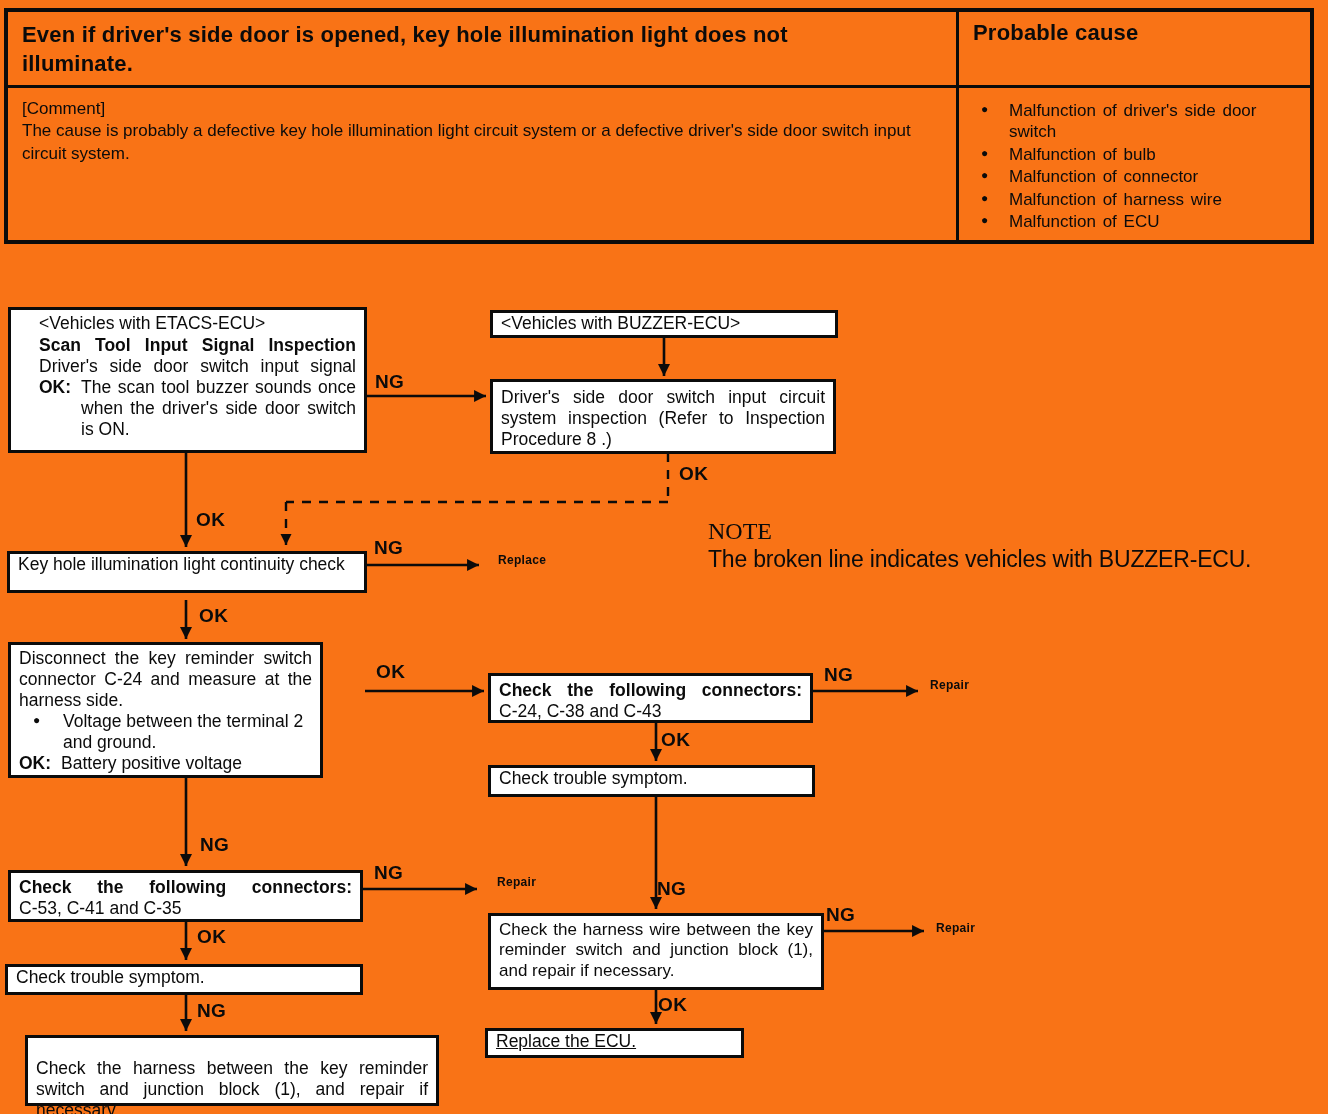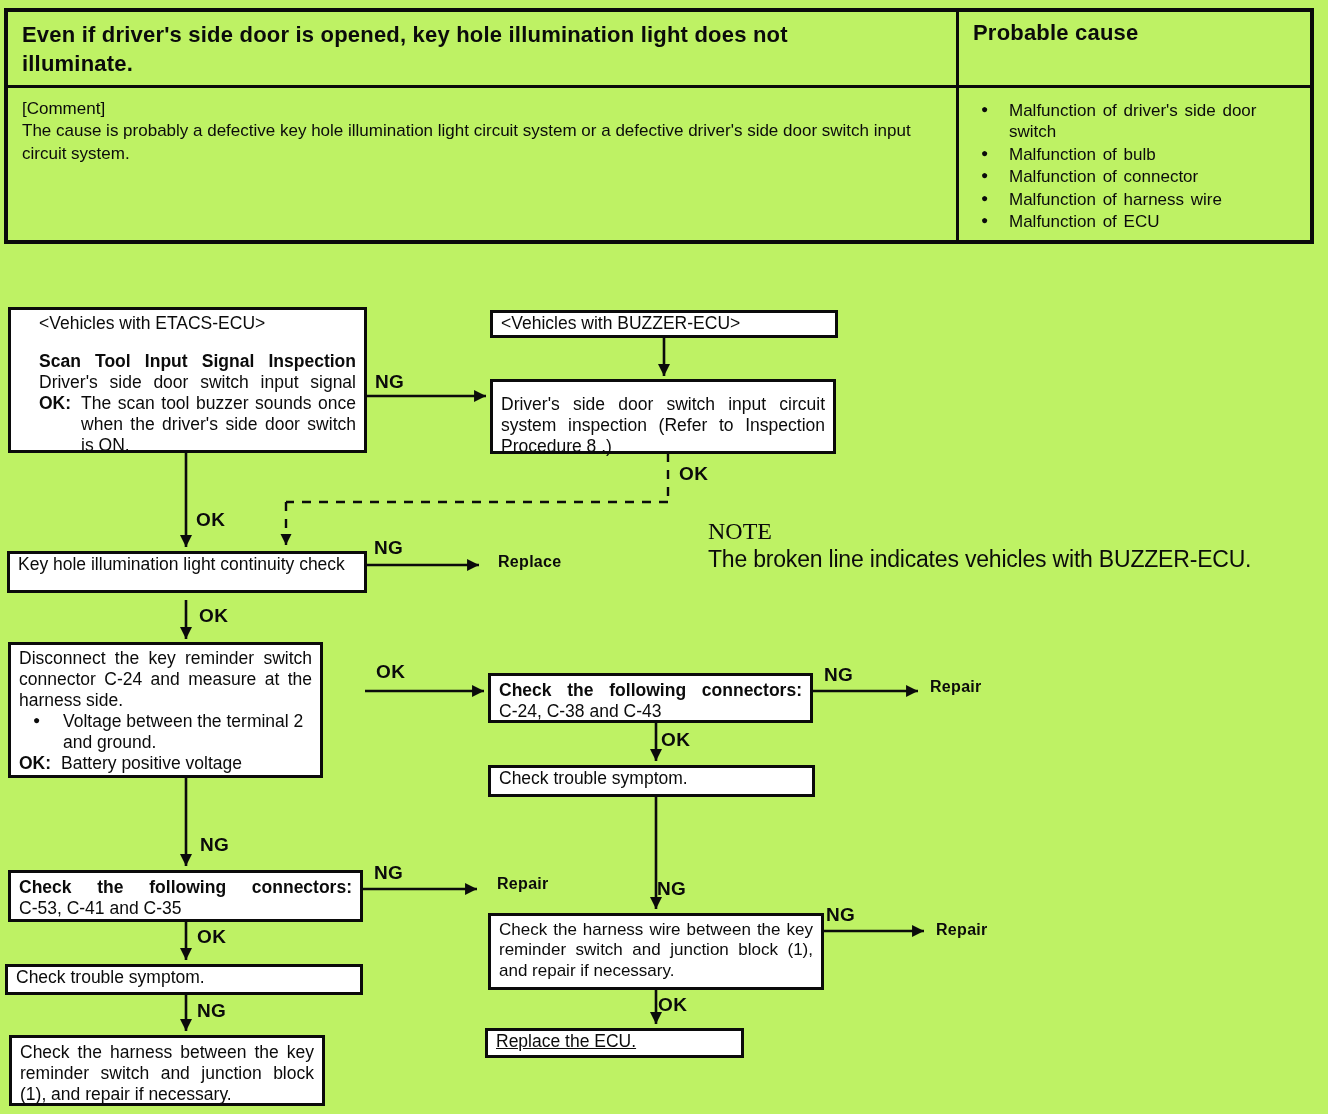--- a/index.html
+++ b/index.html
@@ -1,17 +1,17 @@
 <!DOCTYPE html>
 <html><head>
 <meta charset="utf-8">
 <style>
   html,body{margin:0;padding:0;background:#e8e8e4;}
   .page{
-    position:relative;width:1328px;height:1114px;background:#bef264;
+    position:relative;width:1328px;height:1114px;background:#f97316;
     font-family:"Liberation Sans",sans-serif;color:#0b0b0b;overflow:hidden;
   }
   
   .sym-table{
     position:absolute;left:4px;top:8px;width:1302px;height:228px;
     border:4px solid #0b0b0b;display:grid;
     grid-template-columns:948px 1fr;grid-template-rows:76px 1fr;
   }
   .cell{padding:8px 14px;box-sizing:border-box;}
   .cell.rcol{border-left:3px solid #0b0b0b;}
@@ -21,32 +21,32 @@
   .comment-label{font-size:17px;line-height:1.32;margin-top:2px;}
   .comment-text{font-size:17px;line-height:1.32;padding-right:10px;}
   ul.cause-list{list-style:none;margin:4px 0 0 0;padding:0;font-size:17px;line-height:1.26;word-spacing:2px;}
   ul.cause-list li{position:relative;padding-left:36px;margin-bottom:1px;}
   ul.cause-list li::before{content:"●";position:absolute;left:8px;top:2px;font-size:12px;}
   
   .box{
     position:absolute;border:3px solid #0b0b0b;background:#fff;box-sizing:border-box;
     font-size:17.5px;line-height:1.2;padding:3px 8px;z-index:2;
   }
-  .box .gap{margin-top:17px;}
+  .box .gap{margin-top:1px;}
   .bold{font-weight:bold;}
   .just{text-align:justify;}
   .jlast{text-align:justify;text-align-last:justify;}
   .okrow{display:flex;gap:10px;}
   .okrow .oktxt{flex:1;text-align:justify;}
   ul.dotlist{list-style:none;margin:0;padding:0;}
   ul.dotlist li{position:relative;padding-left:44px;}
   ul.dotlist li::before{content:"●";position:absolute;left:14px;top:2px;font-size:12px;}
   .oneline{display:flex;align-items:flex-start;padding:0 8px;}
   .lbl{position:absolute;font-size:19px;font-weight:600;letter-spacing:.4px;z-index:3;}
-  .res{position:absolute;font-size:16px;font-weight:bold;letter-spacing:.3px;z-index:3;text-align:center;}
+  .res{position:absolute;font-size:12px;font-weight:bold;letter-spacing:.3px;z-index:3;text-align:center;}
   .note{position:absolute;left:708px;top:518px;width:610px;z-index:3;}
   .note .nt{font-size:24px;line-height:1.15;font-family:Liberation Serif, serif;}
   .note .nb{font-size:23px;line-height:1.2;letter-spacing:-0.2px;}
   svg.wires{position:absolute;left:0;top:0;z-index:1;pointer-events:none;}
 </style>
 </head>
 <body>
 
 <div class="page">
 
@@ -109,21 +109,21 @@
     <div class="okrow">
       <span class="bold">OK:</span>
       <div class="oktxt">The scan tool buzzer sounds once when the driver's side door switch is ON.</div>
     </div>
   </div>
 
   <div class="box oneline" style="left:490px;top:310px;width:348px;height:28px;">
     <span>&lt;Vehicles with BUZZER-ECU&gt;</span>
   </div>
 
-  <div class="box just" style="left:490px;top:379px;width:346px;height:75px;padding-top:12px;">
+  <div class="box just" style="left:490px;top:379px;width:346px;height:75px;padding-top:5px;">
     <span>Driver's side door switch input circuit system inspection (Refer to Inspection Procedure 8 .)</span>
   </div>
 
   <div class="box just" style="left:7px;top:551px;width:360px;height:42px;padding-top:0;">
     <span>Key hole illumination light continuity check</span>
   </div>
 
   <div class="box" style="left:8px;top:642px;width:315px;height:136px;">
     <div class="just">Disconnect the key reminder switch connector C-24 and measure at the harness side.</div>
     <ul class="dotlist">
@@ -154,21 +154,21 @@
 
   <div class="box" style="left:8px;top:870px;width:355px;height:52px;padding-top:4px;">
     <div class="bold jlast">Check the following connectors:</div>
     <div>C-53, C-41 and C-35</div>
   </div>
 
   <div class="box oneline" style="left:5px;top:964px;width:358px;height:31px;">
     <span>Check trouble symptom.</span>
   </div>
 
-  <div class="box just" style="left:9px;top:1035px;width:316px;height:71px;padding-top:4px;">
+  <div class="box just" style="left:25px;top:1035px;width:414px;height:71px;padding-top:20px;">
     <span>Check the harness between the key reminder switch and junction block (1), and repair if necessary.</span>
   </div>
 
   <div class="lbl" style="left:375px;top:371px;">NG</div>
   <div class="lbl" style="left:196px;top:509px;">OK</div>
   <div class="lbl" style="left:679px;top:463px;">OK</div>
   <div class="lbl" style="left:374px;top:537px;">NG</div>
   <div class="lbl" style="left:199px;top:605px;">OK</div>
   <div class="lbl" style="left:376px;top:661px;">OK</div>
   <div class="lbl" style="left:824px;top:664px;">NG</div>

